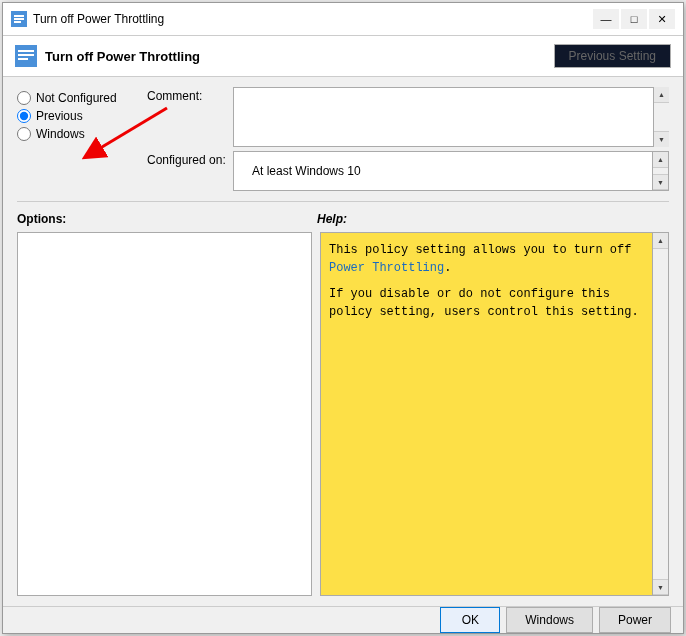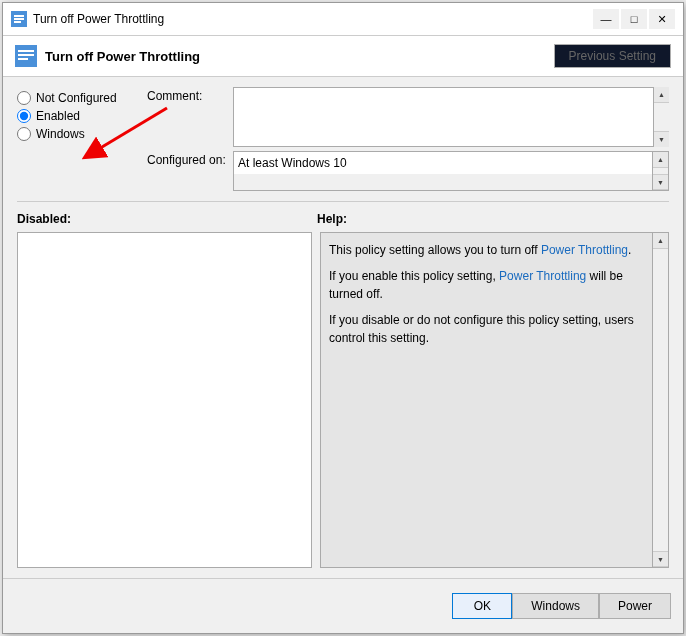--- a/index.html
+++ b/index.html
@@ -174,59 +174,62 @@
       flex: 0 0 300px;
       font-size: 12px;
       font-weight: 600;
       color: #000;
     }
     .help-label {
       flex: 1;
       font-size: 12px;
       font-weight: 600;
       color: #000;
+      font-style: italic;
     }
 
     .panels-row {
       display: flex;
       gap: 8px;
       flex: 1;
       min-height: 0;
     }
     .options-panel {
       flex: 0 0 295px;
       border: 1px solid #aaa;
       background: #fff;
       min-height: 0;
     }
     .help-panel {
       flex: 1;
       border: 1px solid #aaa;
-      background: #e5e5e5;
+      background: #fde047;
       padding: 8px;
       font-size: 12px;
       line-height: 1.5;
       color: #000;
       overflow-y: auto;
       position: relative;
+      font-family: Liberation Mono, monospace;
     }
     .help-panel p {
       margin-bottom: 8px;
     }
     .help-panel span.highlight {
       color: #1a6bbf;
     }
 
     .footer {
       background: #f0f0f0;
       border-top: 1px solid #ccc;
       display: flex;
       justify-content: flex-end;
       align-items: center;
-      padding: 14px 12px;
+      padding: 0 12px;
+      gap: 6px;
     }
     .footer-btn {
       padding: 5px 18px;
       font-size: 12px;
       border: 1px solid #adadad;
       background: #e0e0e0;
       cursor: pointer;
       color: #000;
       min-width: 60px;
     }
@@ -271,23 +274,23 @@
       margin-top: auto;
     }
     .vscrollbar-track {
       flex: 1;
       background: #f0f0f0;
     }
     .supported-text-box {
       flex: 1;
       border: 1px solid #aaa;
       background: #fff;
-      height: 22px;
-      font-size: 12px;
-      padding: 2px 4px;
+      height: 38px;
+      font-size: 12px;
+      padding: 2px 18px;
       display: flex;
       align-items: center;
     }
   </style>
 </head>
 <body>
 
 <div class="window">
 
   <div class="title-bar">
@@ -327,21 +330,21 @@
     <div class="top-section">
 
       <div class="radio-group-wrapper">
         <div class="radio-group">
           <label class="radio-label">
             <input type="radio" name="setting" style="">
             <span>Not Configured</span>
           </label>
           <label class="radio-label">
             <input type="radio" name="setting" checked="" style="">
-            <span>Enabled</span>
+            <span>Previous</span>
           </label>
           <label class="radio-label">
             <input type="radio" name="setting" style="">
             <span>Windows</span>
           </label>
         </div>
 
         <svg class="annotation-arrow" width="90" height="60" viewBox="0 0 90 60">
           <defs>
             <marker id="arrowhead" markerWidth="8" markerHeight="8" refX="4" refY="4" orient="auto">
@@ -376,33 +379,30 @@
               <div class="vscrollbar-arrow" style="height:16px;font-size:7px;display:flex;align-items:center;justify-content:center;background:#e8e8e8;border-top:1px solid #ccc;">▼</div>
             </div>
           </div>
         </div>
       </div>
     </div>
 
     <div class="divider"></div>
 
     <div class="bottom-labels">
-      <span class="options-label">Disabled:</span>
+      <span class="options-label">Options:</span>
       <span class="help-label">Help:</span>
     </div>
 
     <div class="panels-row">
       <div class="options-panel"></div>
       <div style="flex:1; position:relative; display:flex; border:1px solid #aaa; background:#fff;">
         <div class="help-panel" style="flex:1; border:none; overflow:hidden; padding-right:4px;">
           <p>
             This policy setting allows you to turn off <span class="highlight">Power Throttling</span>.
-          </p>
-          <p>
-            If you enable this policy setting, <span class="highlight">Power Throttling</span> will be turned off.
           </p>
           <p>
             If you disable or do not configure this policy setting, users control this setting.
           </p>
         </div>
         <div style="width:16px; background:#f0f0f0; border-left:1px solid #aaa; display:flex; flex-direction:column;">
           <div class="vscrollbar-arrow" style="height:16px;font-size:7px;display:flex;align-items:center;justify-content:center;background:#e8e8e8;border-bottom:1px solid #ccc;">▲</div>
           <div style="flex:1;background:#f0f0f0;"></div>
           <div class="vscrollbar-arrow" style="height:16px;font-size:7px;display:flex;align-items:center;justify-content:center;background:#e8e8e8;border-top:1px solid #ccc;">▼</div>
         </div>

